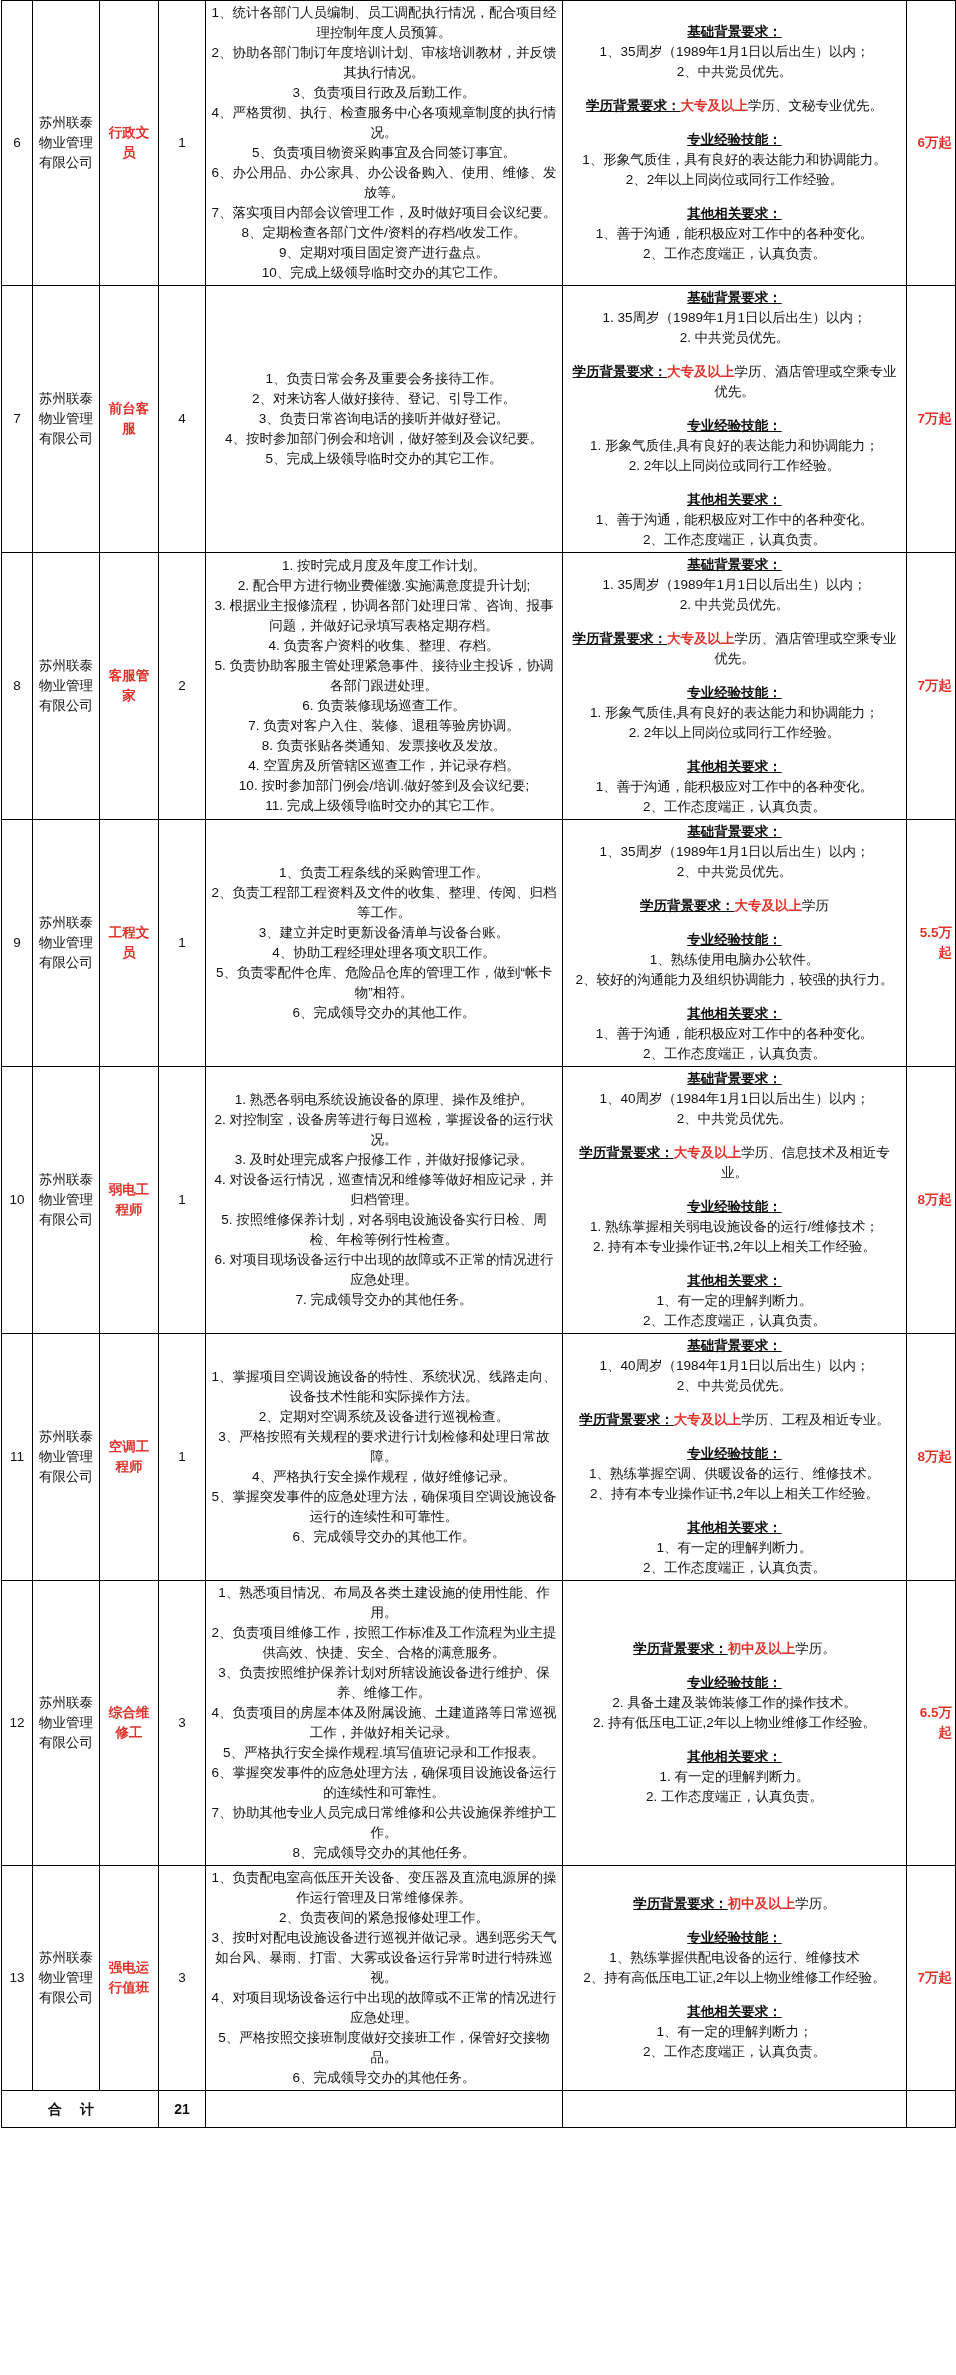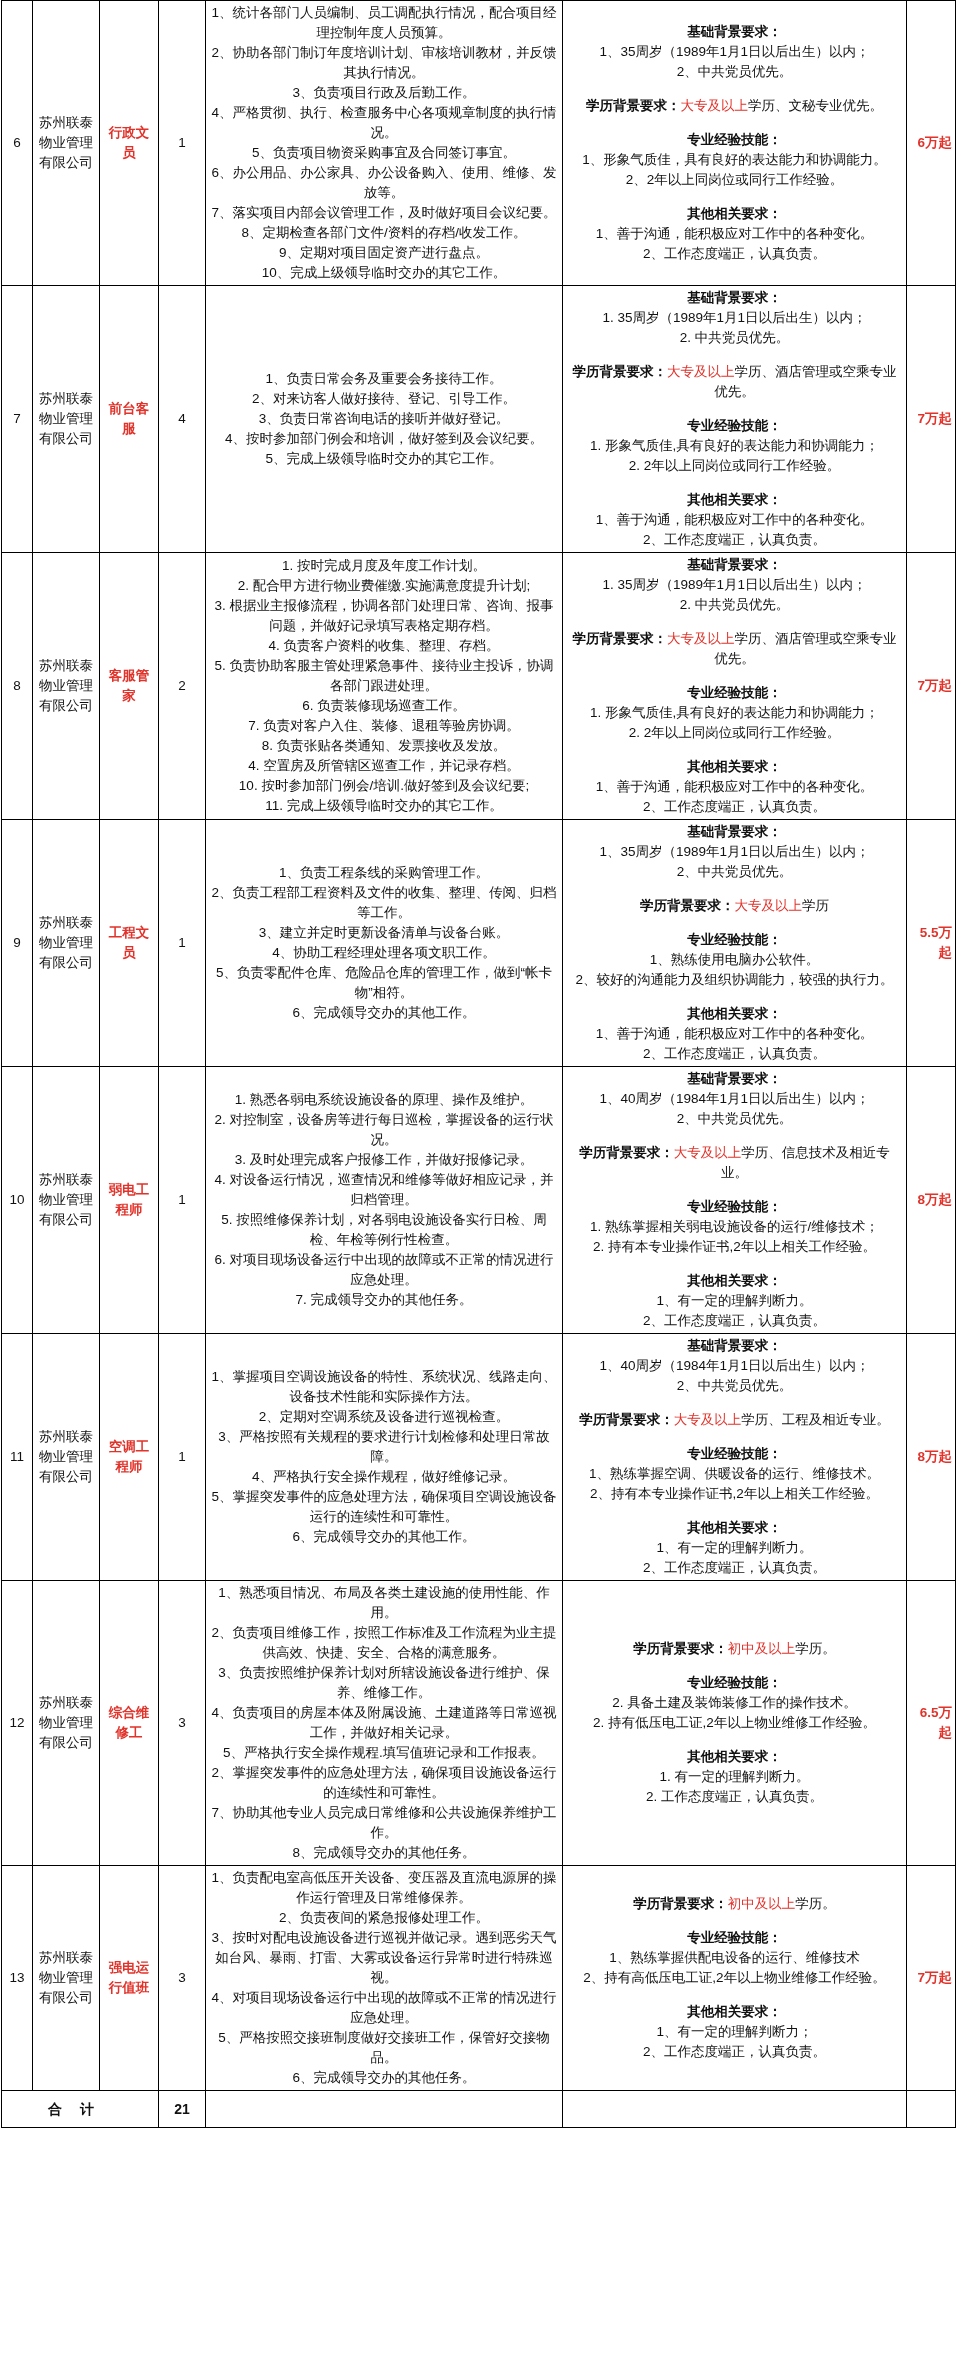--- a/index.html
+++ b/index.html
@@ -22,22 +22,22 @@
     line-height:20px;
     word-break:break-all;
     overflow:hidden;
   }
   td.c{text-align:center;}
   td.pos{color:var(--accent);font-weight:bold;}
   td.sal{color:var(--accent);font-weight:bold;text-align:right;}
   td.duties,td.reqs{text-align:center;padding:4px 5px;}
   .ln{min-height:20px;}
   .blank{height:14px;}
-  .bld{font-weight:bold;}
-  .red{color:var(--accent);}
+  .bld{font-weight:bold;text-decoration:underline;}
+  .red{color:var(--accent);font-weight:bold;}
   tr.footer td{height:32px;font-weight:bold;font-size:14px;}
   .sp{letter-spacing:18px;margin-top:40px;}
 </style>
 </head>
 <body>
 
 <table class="job">
   <colgroup>
     <col style="width:31px">
     <col style="width:67px">
@@ -241,21 +241,21 @@
         <td class="c">12</td>
         <td class="c">苏州联泰物业管理有限公司</td>
         <td class="c pos">综合维修工</td>
         <td class="c">3</td>
         <td class="duties">
           <div class="ln">1、熟悉项目情况、布局及各类土建设施的使用性能、作用。</div>
           <div class="ln">2、负责项目维修工作，按照工作标准及工作流程为业主提供高效、快捷、安全、合格的满意服务。</div>
           <div class="ln">3、负责按照维护保养计划对所辖设施设备进行维护、保养、维修工作。</div>
           <div class="ln">4、负责项目的房屋本体及附属设施、土建道路等日常巡视工作，并做好相关记录。</div>
           <div class="ln">5、严格执行安全操作规程.填写值班记录和工作报表。</div>
-          <div class="ln">2、掌握突发事件的应急处理方法，确保项目设施设备运行的连续性和可靠性。</div>
+          <div class="ln">6、掌握突发事件的应急处理方法，确保项目设施设备运行的连续性和可靠性。</div>
           <div class="ln">7、协助其他专业人员完成日常维修和公共设施保养维护工作。</div>
           <div class="ln">8、完成领导交办的其他任务。</div>
         </td>
         <td class="reqs">
           <div class="ln"><span class="bld">学历背景要求：</span><span class="red">初中及以上</span><span class="">学历。</span></div>
           <div class="blank"></div>
           <div class="ln"><span class="bld">专业经验技能：</span></div>
           <div class="ln"><span class="">2. 具备土建及装饰装修工作的操作技术。</span></div>
           <div class="ln"><span class="">2. 持有低压电工证,2年以上物业维修工作经验。</span></div>
           <div class="blank"></div>

